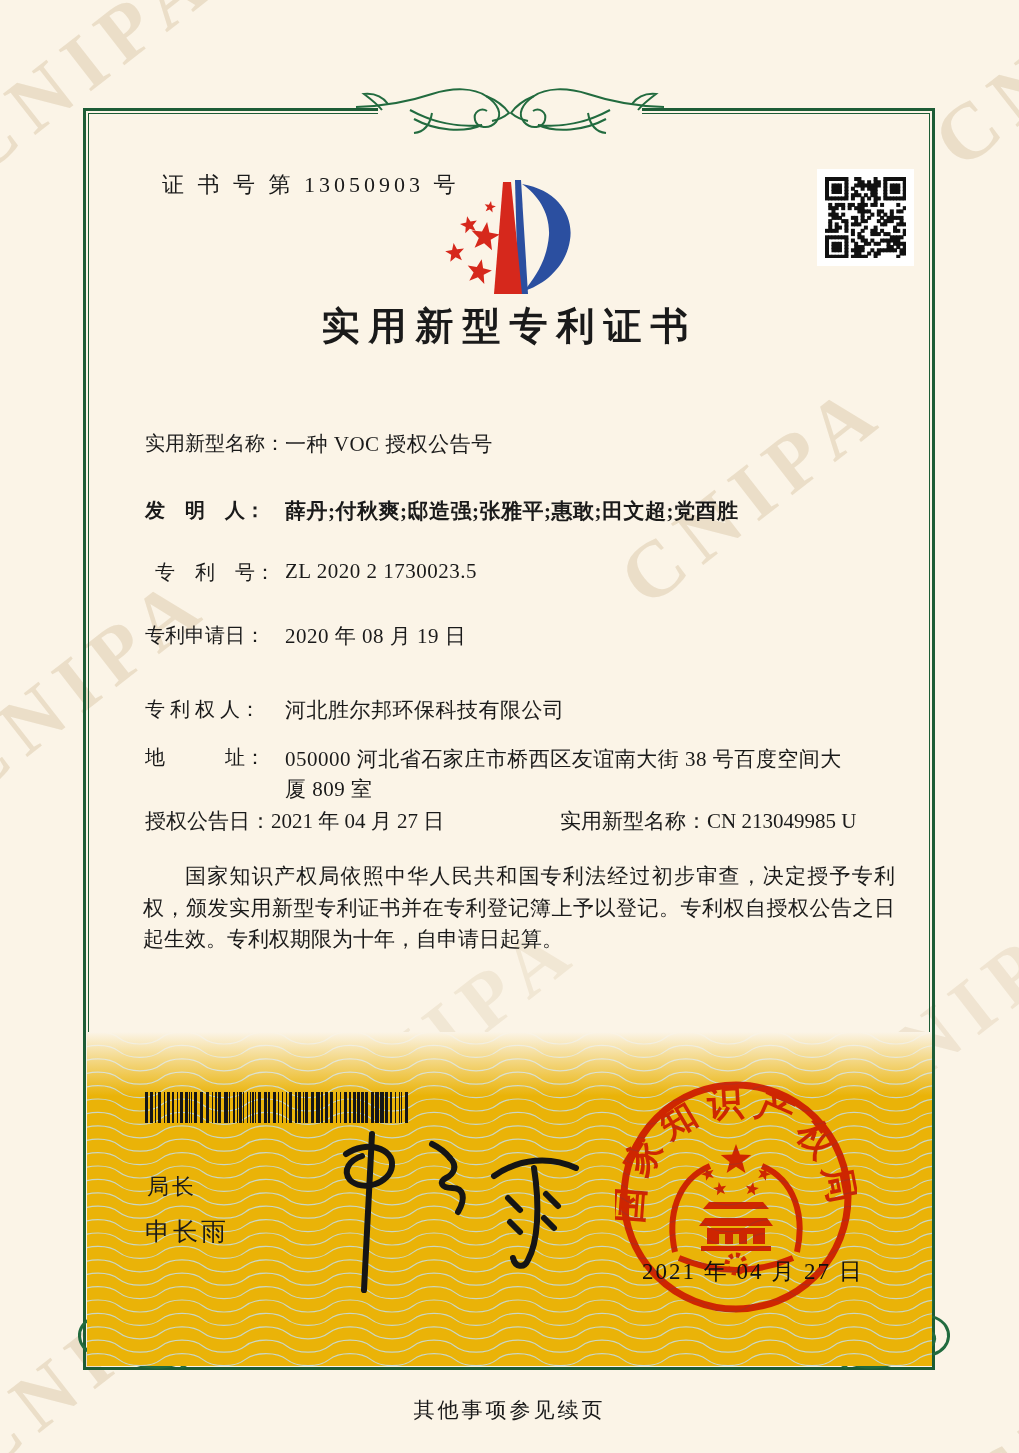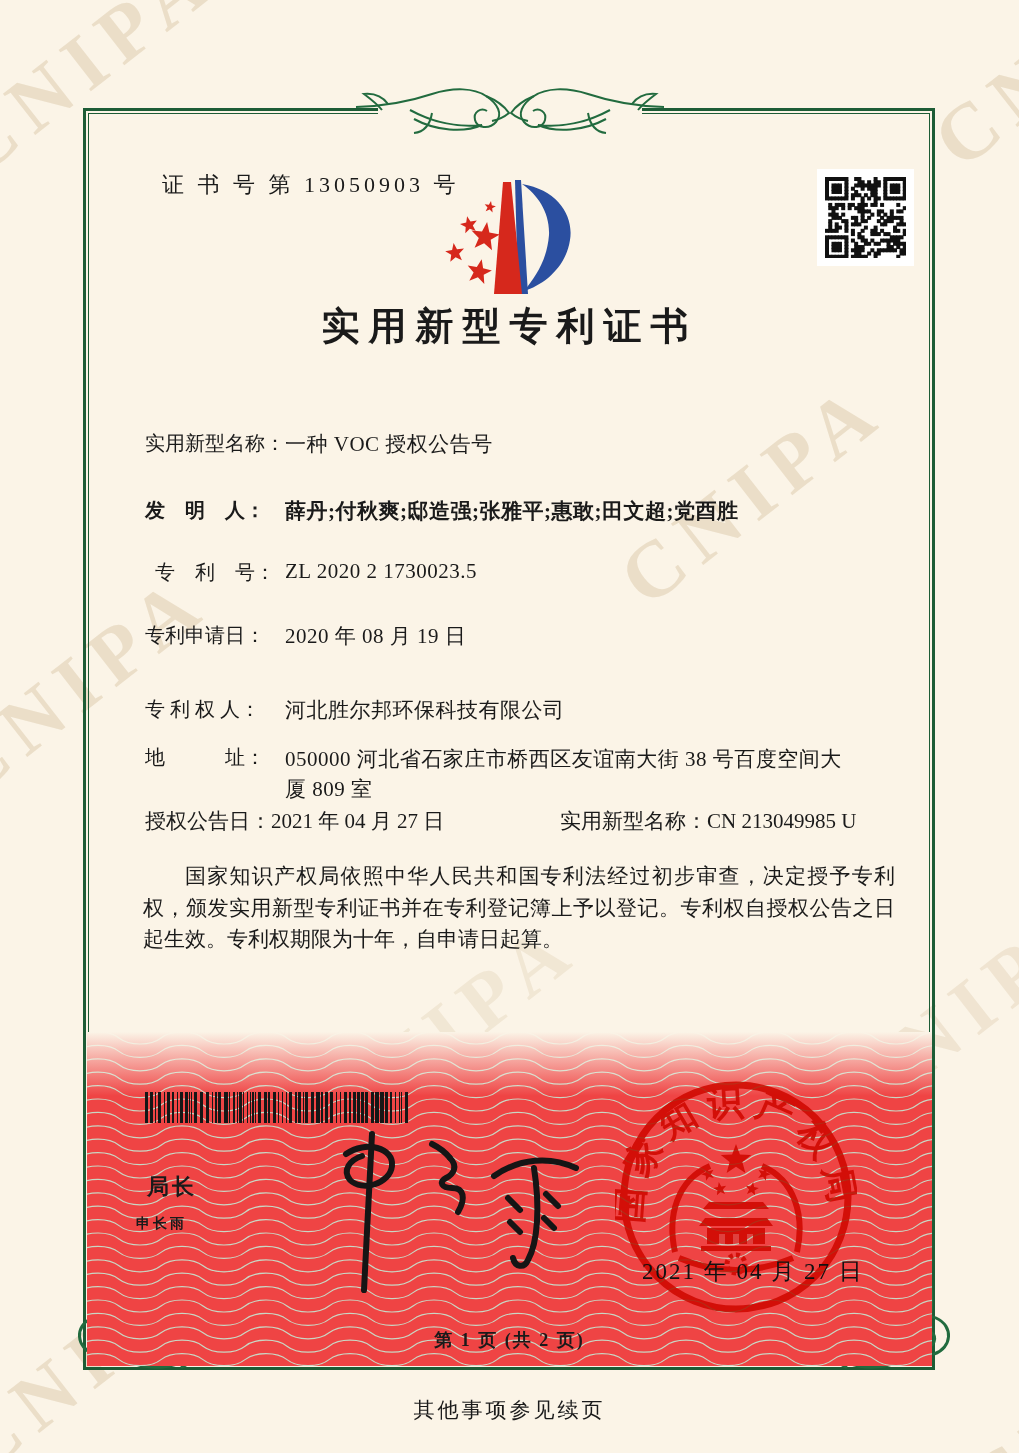--- a/index.html
+++ b/index.html
@@ -50,29 +50,29 @@
   .r1{top:430px;} .r2{top:497px;font-weight:bold;} .r3{top:559px;text-align:center;} .r4{top:622px;}
   .r5{top:668px;margin-top:28px;} .r6{top:744px;} .rgrant{top:807px;width:790px;}
   .grant2{position:absolute;left:415px;top:0;}
   
   .paras{position:absolute;left:131px;top:849px;width:776px;
          font-size:21px;line-height:31.5px;text-align:justify;}
   .paras p{margin:12px;text-indent:2em;}
   
   .guilloche{
     position:absolute;left:87px;top:1032px;width:845px;height:334px;
-    background:#ef4444;overflow:hidden;font-weight:bold;
+    background:#eab308;overflow:hidden;
   }
   .guilloche .fade{
     position:absolute;left:0;top:0;width:100%;height:64px;
     background:linear-gradient(#fbf4e7,rgba(251,244,231,0));
   }
   .barcode{position:absolute;left:58px;top:60px;width:265px;height:31px;}
   .issuer-title{position:absolute;left:60px;top:140px;font-size:22px;letter-spacing:3px;}
-  .issuer-name{position:absolute;left:49px;top:183px;font-size:14px;letter-spacing:3px;}
+  .issuer-name{position:absolute;left:58px;top:183px;font-size:25px;letter-spacing:3px;}
   .signature{position:absolute;left:195px;top:90px;}
   .page-info{position:absolute;left:0;top:296px;width:100%;text-align:center;font-size:18px;letter-spacing:2px;}
   
   .seal{position:absolute;left:615px;top:1076px;mix-blend-mode:multiply;opacity:.95;}
   .seal-date{
     position:absolute;left:642px;top:1256px;font-size:23px;letter-spacing:2px;
     color:#111;white-space:nowrap;
   }
   
   .footer-note{
@@ -586,21 +586,20 @@
       <path d="M168,36 C176,44 172,52 164,56 C156,60 160,66 170,66 C182,66 184,76 176,90"></path>
       <path d="M212,54 C238,36 268,34 294,46"></path>
       <path d="M252,46 C258,84 256,120 246,138 C242,147 233,145 231,136"></path>
       <path d="M226,76 L238,88"></path>
       <path d="M264,72 L276,84"></path>
       <path d="M228,100 L238,110"></path>
       <path d="M262,96 L272,106"></path>
     </g>
   </svg>
 
-  <div class="page-info">第 1 页 (共 2 页)</div>
 </div>
 
 <svg class="seal" width="242" height="242" viewBox="0 0 242 242">
   <g fill="#e02a10" stroke="none">
     <circle cx="121" cy="121" r="112" fill="none" stroke="#e02a10" stroke-width="7"></circle>
     <path id="sealArc" fill="none" d="M 29,152 A 94,94 0 1 1 213,152"></path>
     <text font-size="36" font-weight="bold" letter-spacing="9" font-family="Liberation Serif, DejaVu Serif, serif" fill="#e02a10">
       <textPath href="#sealArc" startOffset="4">国家知识产权局</textPath>
     </text>
 

